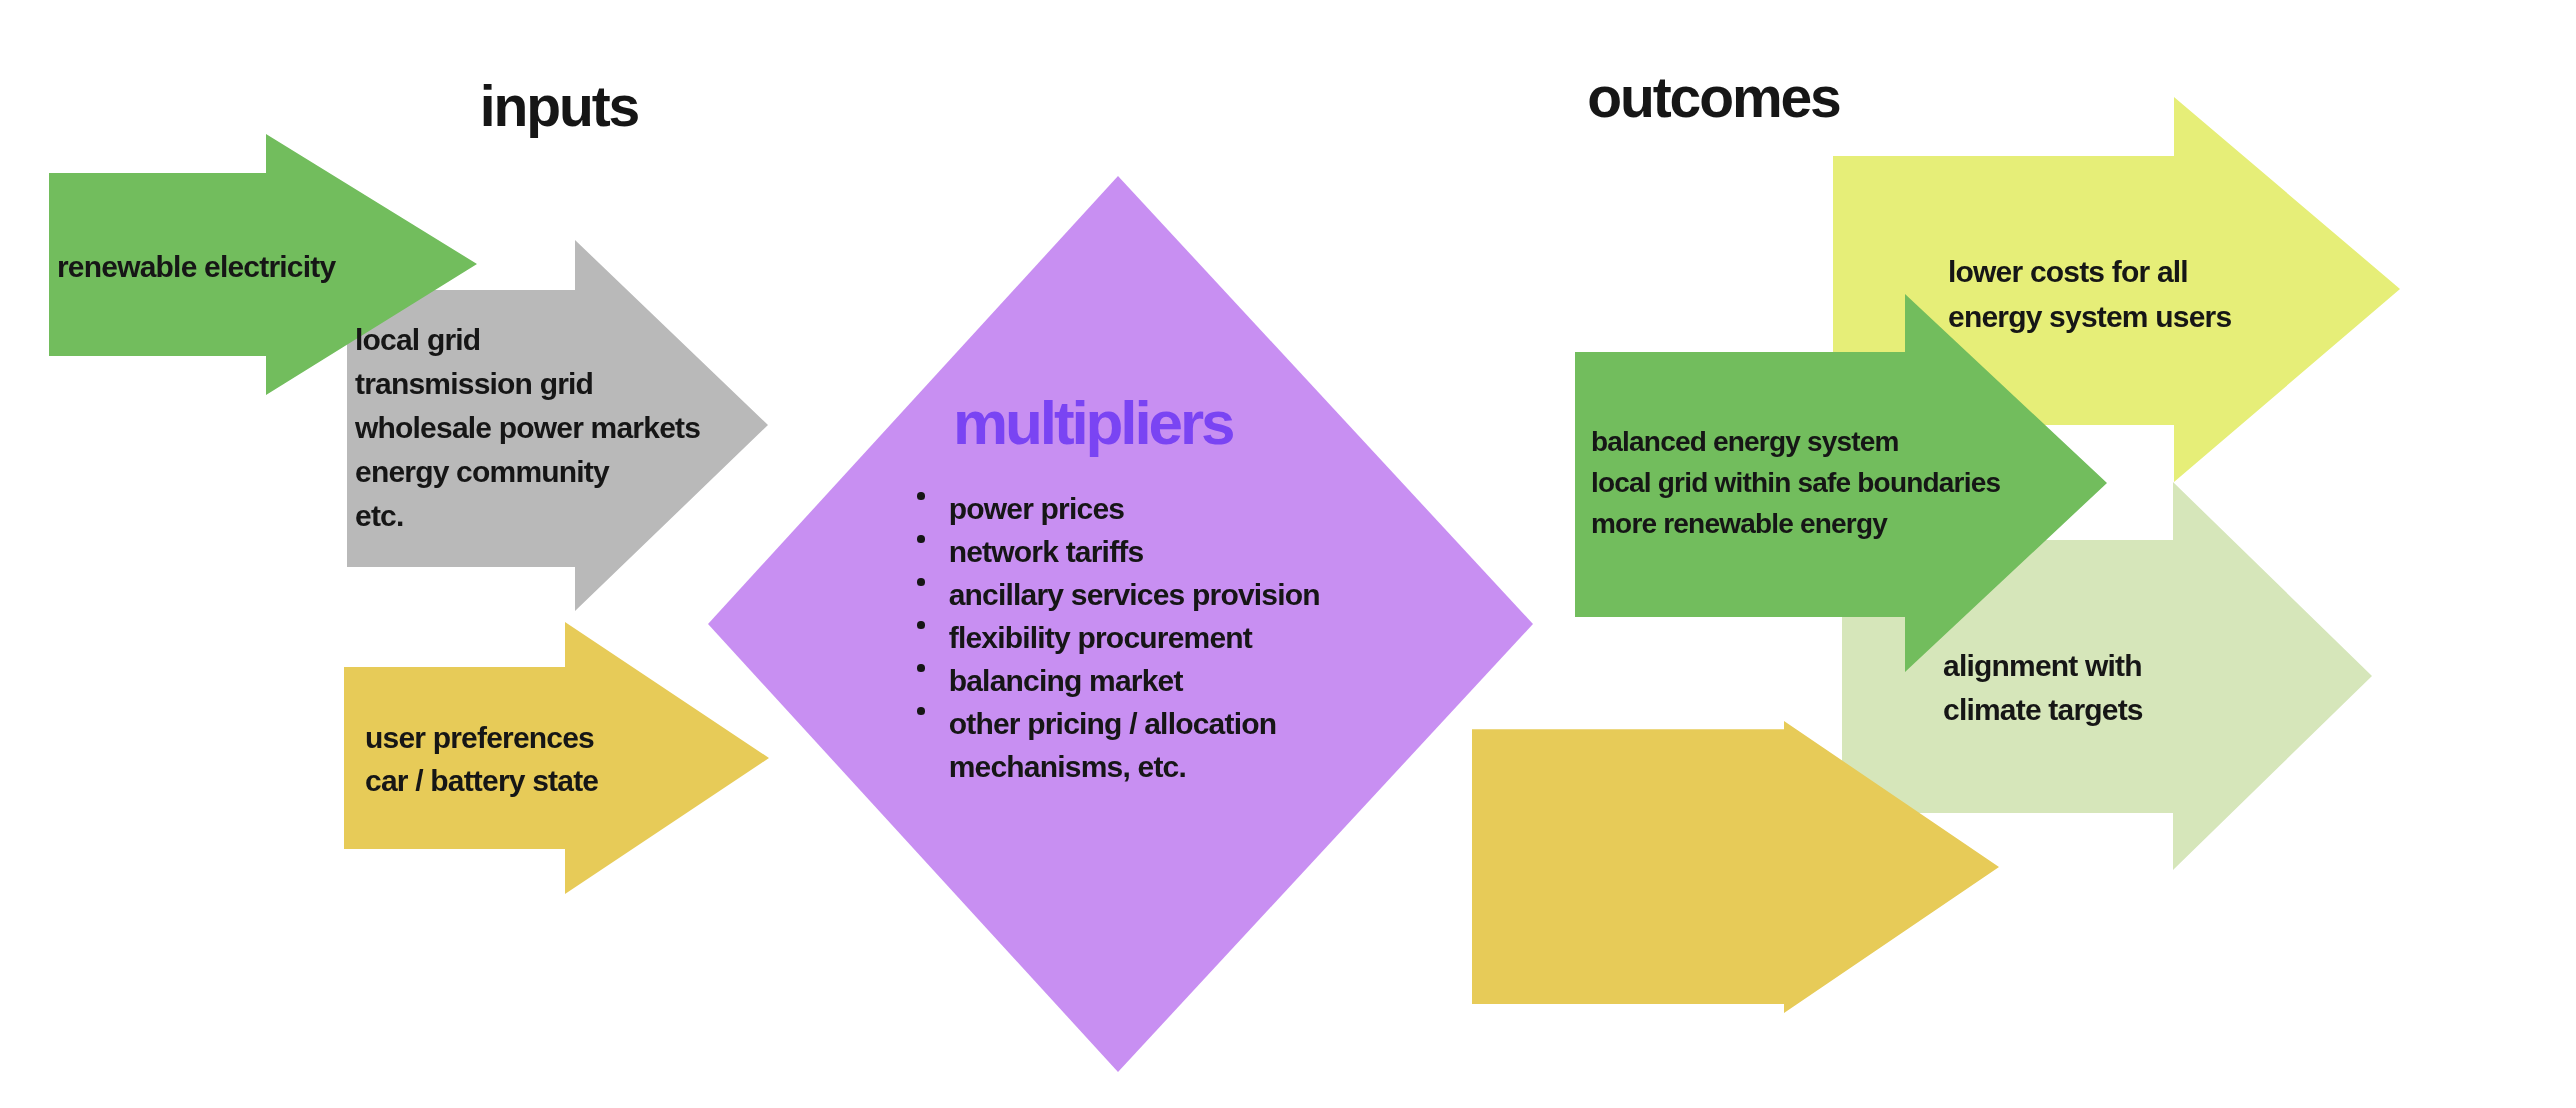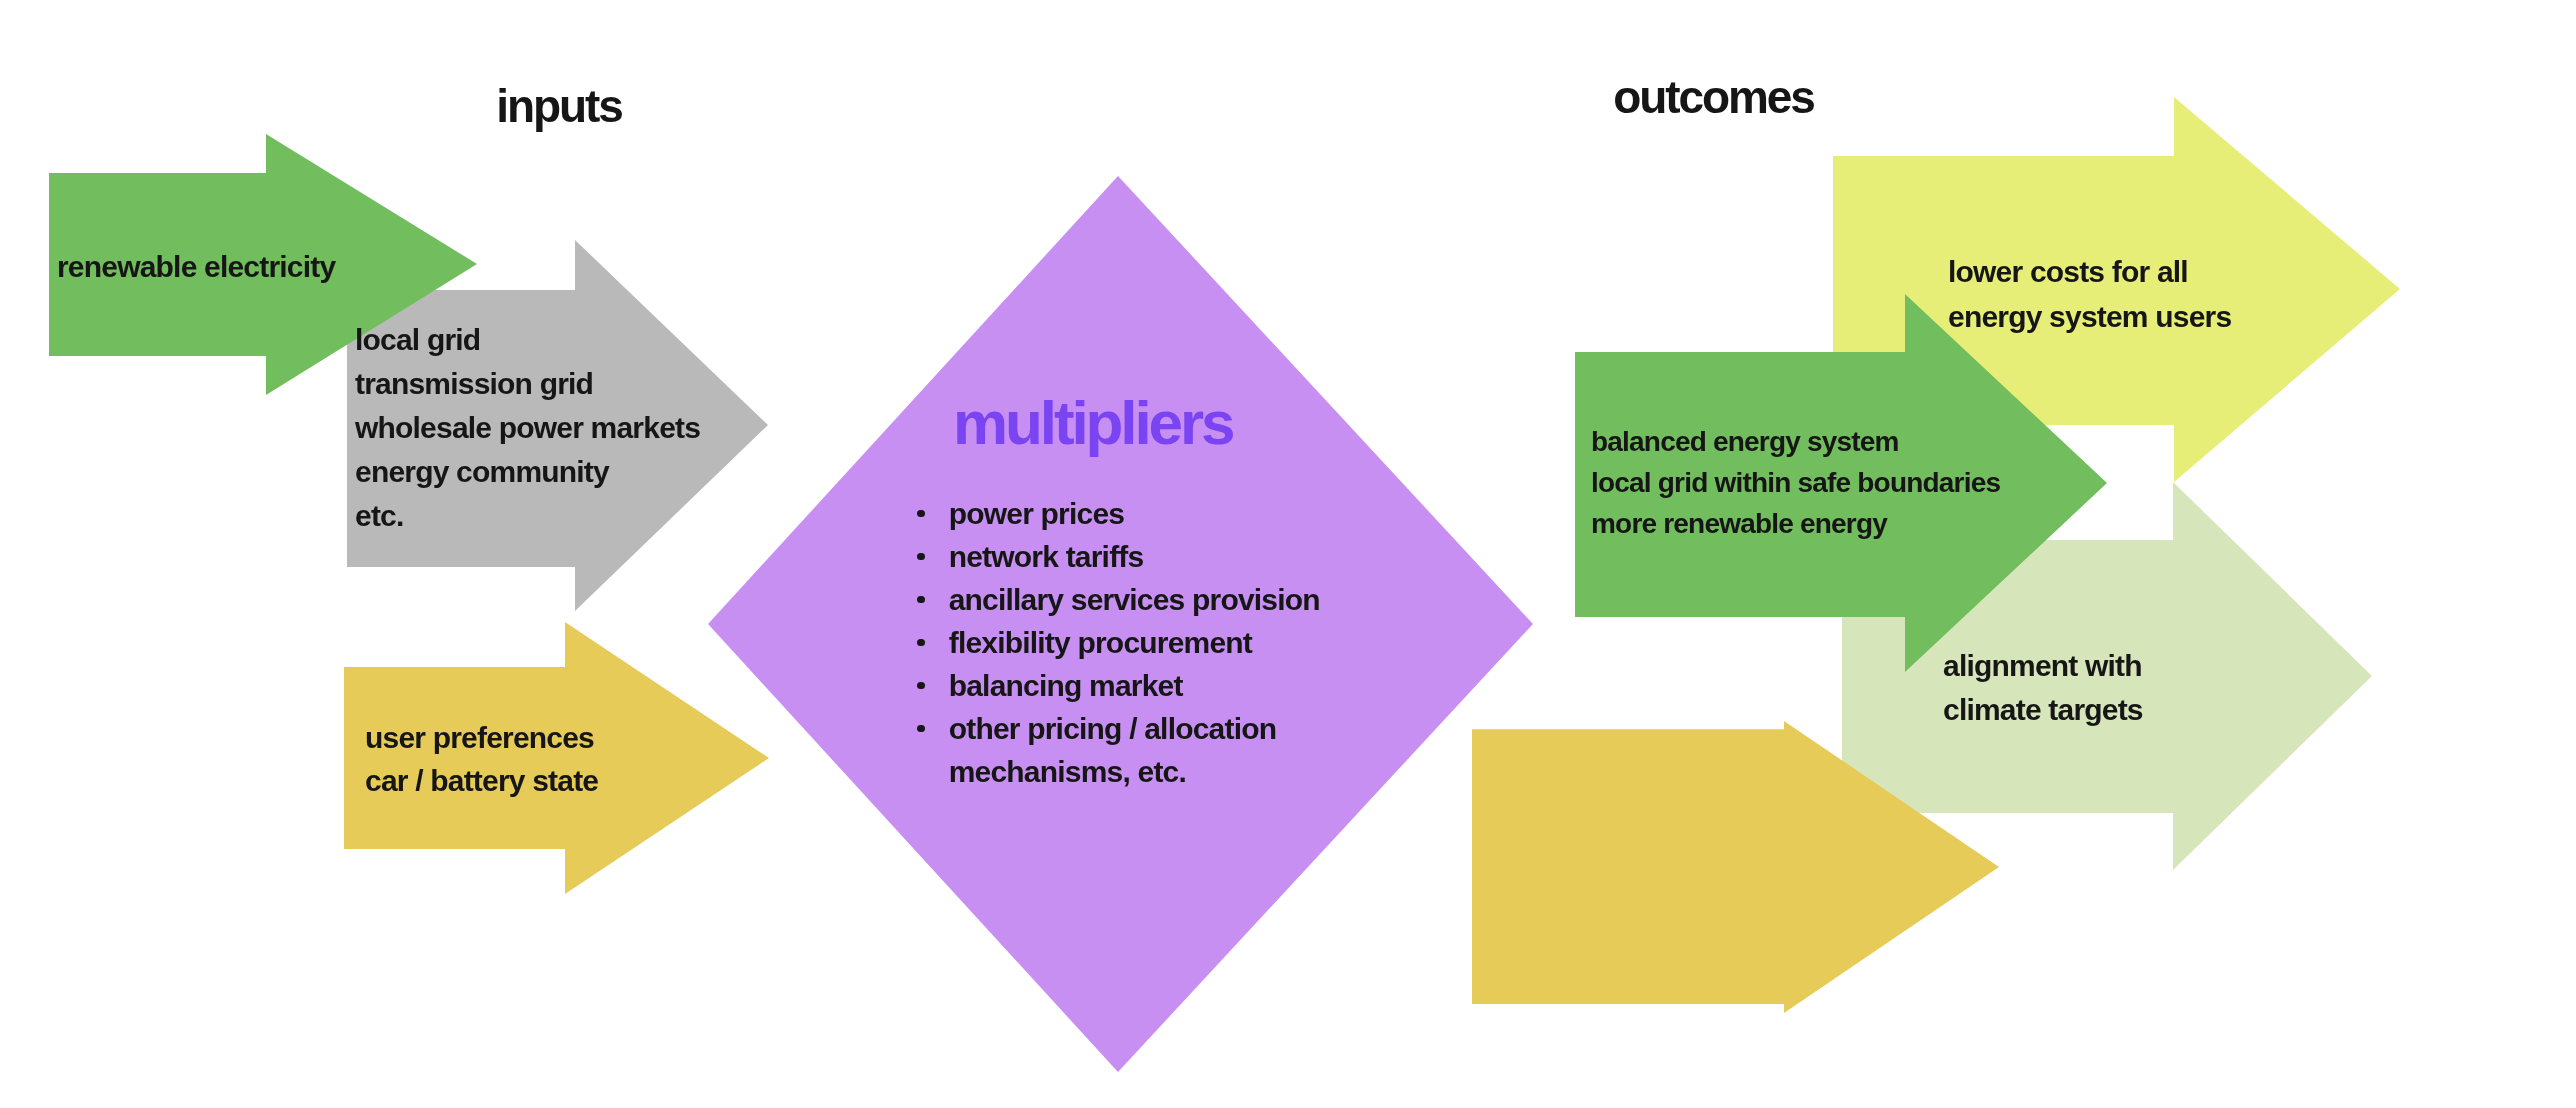--- a/index.html
+++ b/index.html
@@ -18,28 +18,28 @@
     clip-path:polygon(0 50px,228px 50px,228px 0,421px 185px,228px 371px,228px 327px,0 327px);}
   .arrow-green-left{left:49px;top:134px;width:428px;height:261px;background:var(--green);
     clip-path:polygon(0 39px,217px 39px,217px 0,428px 130px,217px 261px,217px 222px,0 222px);}
   .arrow-yellow-left{left:344px;top:622px;width:425px;height:272px;background:var(--mustard);
     clip-path:polygon(0 45px,221px 45px,221px 0,425px 136px,221px 272px,221px 227px,0 227px);}
   .diamond{left:708px;top:176px;width:825px;height:896px;background:var(--purple-fill);
     clip-path:polygon(410px 0,825px 448px,410px 896px,0 448px);}
 
   .label{position:absolute;color:var(--ink);font-weight:bold;font-size:30px;
     letter-spacing:-0.8px;white-space:nowrap;}
-  .title{position:absolute;color:var(--ink);font-weight:bold;font-size:46px;
+  .title{position:absolute;color:var(--ink);font-weight:bold;font-size:57px;
     letter-spacing:-2.1px;line-height:58px;white-space:nowrap;text-align:center;}
   .lh86{line-height:44px;} .lh84{line-height:43px;} .lh88{line-height:45px;}
   .lh80{line-height:41px;font-size:28px;} .lh85{line-height:44px;} .lh83{line-height:43px;}
   .mult-title{position:absolute;left:953px;top:391px;font-size:62px;font-weight:bold;
     letter-spacing:-3.1px;line-height:64px;color:var(--purple-text);white-space:nowrap;}
   .bullets{position:absolute;left:917px;top:492px;}
-  .b-row{display:flex;align-items:center;height:43px;}
+  .b-row{display:flex;align-items:flex-start;height:43px;}
   .dot{width:7.7px;height:7.7px;border-radius:50%;background:var(--ink);margin-right:24px;flex:none;}
   .dot.hidden{visibility:hidden;}
   .b-row .label-line{color:var(--ink);font-weight:bold;font-size:30px;letter-spacing:-0.8px;white-space:nowrap;}
 </style>
 </head>
 <body>
 
 <div id="canvas">
 
   <div class="shape arrow-lime"></div>

